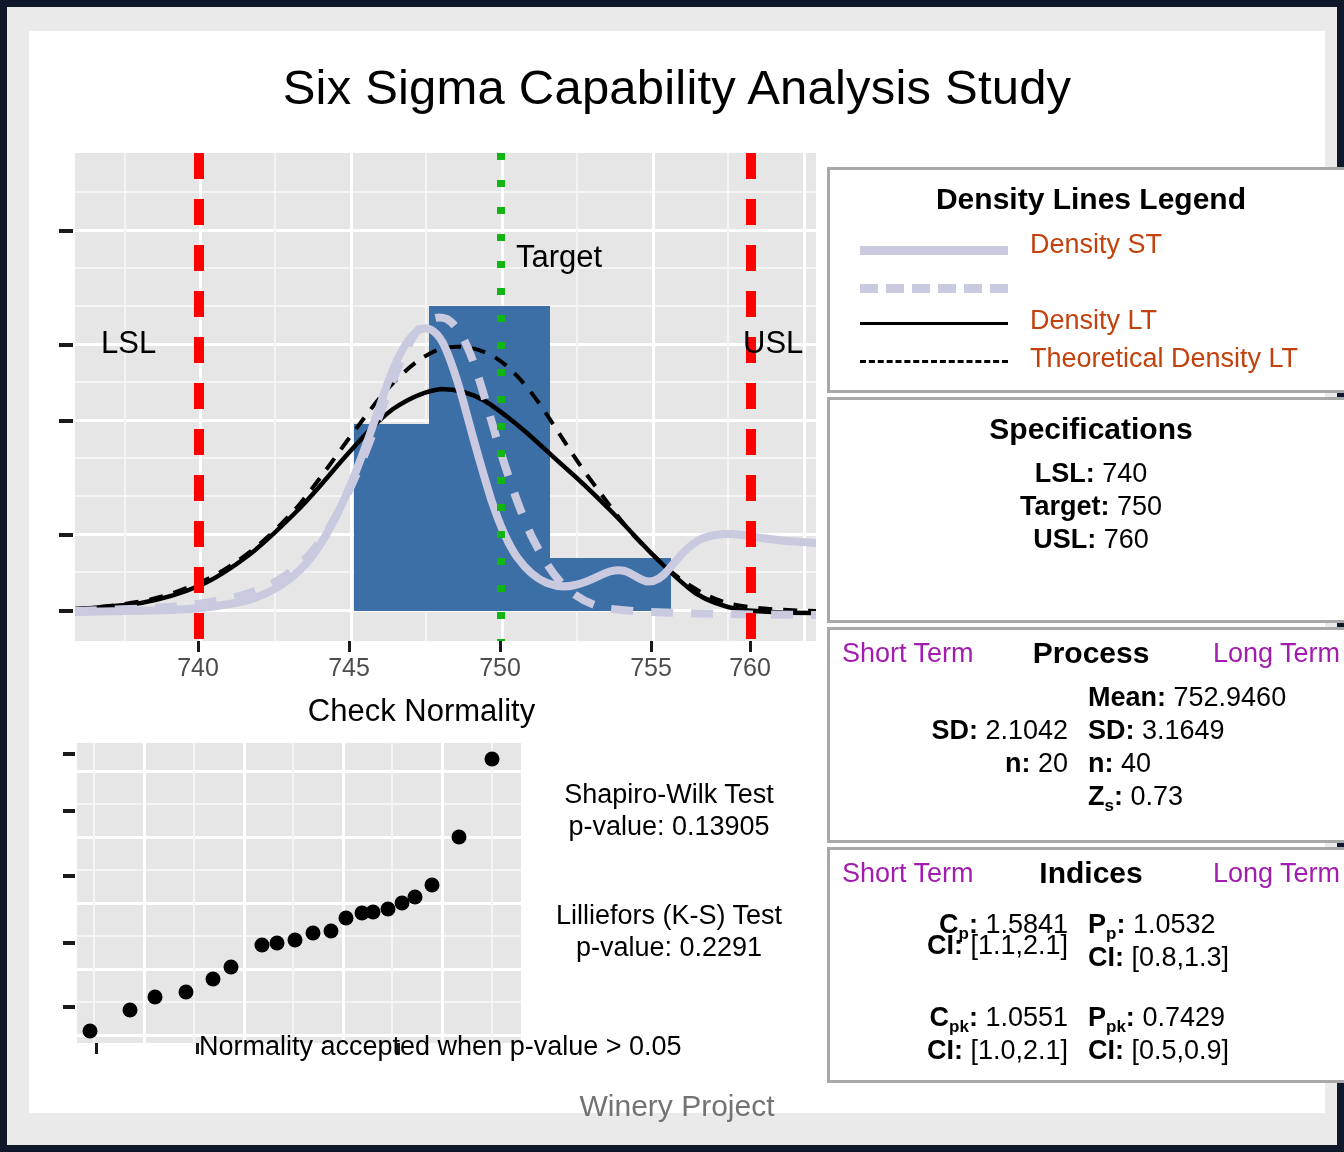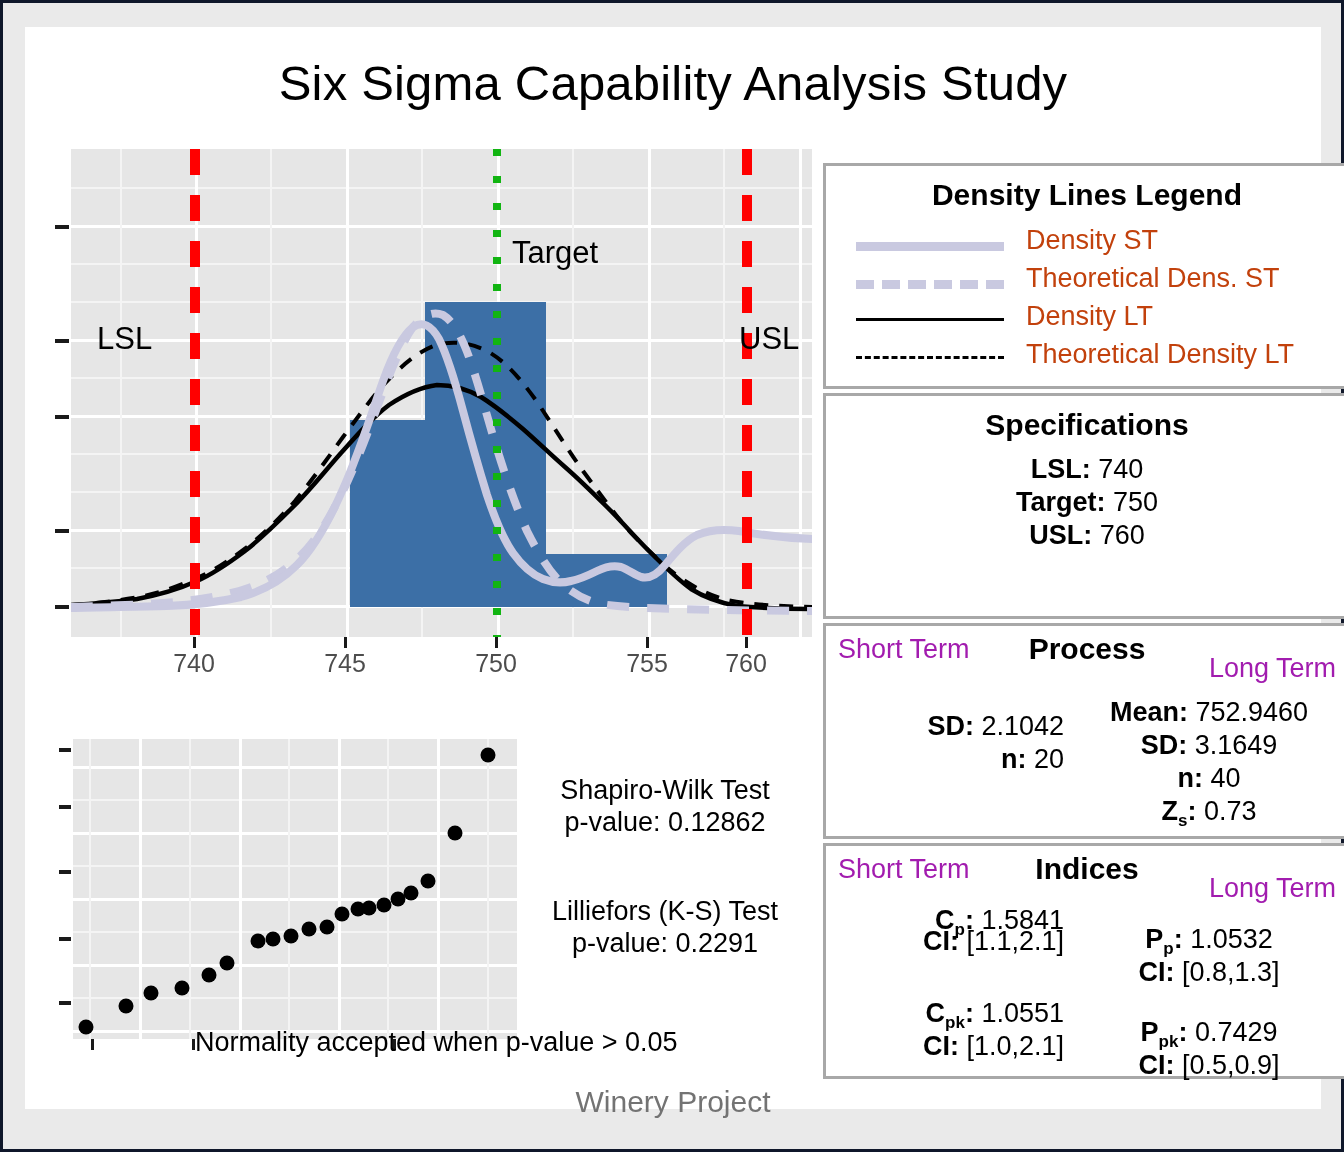--- a/index.html
+++ b/index.html
@@ -1,19 +1,19 @@
 <!DOCTYPE html>
 <html><head>
 <meta charset="utf-8">
 <style>
   html,body{margin:0;padding:0;background:#eaeaea;}
   body{width:1344px;height:1152px;font-family:"Liberation Sans",sans-serif;overflow:hidden;}
 
   #root{position:absolute;left:0;top:0;width:1344px;height:1152px;
-        background:#eaeaea;box-sizing:border-box;border:3px solid #0f172a;}
+        background:#eaeaea;box-sizing:border-box;border:7px solid #0f172a;}
 
   #canvas{position:absolute;left:22px;top:24px;width:1296px;height:1082px;background:#ffffff;}
 
   
   #title{position:absolute;left:0;top:28px;width:1296px;text-align:center;
          font-size:49px;color:#000;letter-spacing:.2px;white-space:nowrap;}
 
   
   #mainplot{position:absolute;left:22px;top:122px;width:765px;height:488px;}
   #mainpanel{position:absolute;left:24px;top:0;width:741px;height:488px;background:#e6e6e6;overflow:hidden;}
@@ -57,21 +57,21 @@
 
   #specbox{left:798px;top:366px;width:528px;height:226px;}
   .specrow{position:absolute;left:0;width:100%;text-align:center;font-size:27px;color:#000;white-space:nowrap;}
   .b{font-weight:bold;}
 
   #procbox{left:798px;top:596px;width:528px;height:216px;}
   #indbox{left:798px;top:816px;width:528px;height:236px;}
   .colhead{position:absolute;font-size:27px;color:#a21caf;white-space:nowrap;}
   .statrow{position:absolute;font-size:27px;color:#000;white-space:nowrap;}
   .left-col{text-align:right;}
-  .right-col{text-align:center;margin-top:19px;}
+  .right-col{text-align:left;}
   sub{font-size:17px;}
 </style>
 </head>
 <body>
 
 <div id="root">
   <div id="canvas">
 
     <div id="title">Six Sigma Capability Analysis Study</div>
 
@@ -168,20 +168,21 @@
       <div class="xtick" style="left:297px"></div>
       <div class="xtick" style="left:448px"></div>
       <div class="xtick" style="left:599px"></div>
       <div class="xtick" style="left:698px"></div>
       <div class="xlab" style="left:147px">740</div>
       <div class="xlab" style="left:298px">745</div>
       <div class="xlab" style="left:449px">750</div>
       <div class="xlab" style="left:600px">755</div>
       <div class="xlab" style="left:699px">760</div>
     </div>
+    <div id="xtitle">Check Normality</div>
 
     <div id="qq">
       <div id="qqpanel">
         <div class="hgrid" style="top:27px"></div>
         <div class="hgridm" style="top:60px"></div>
         <div class="hgrid" style="top:93px"></div>
         <div class="hgridm" style="top:126px"></div>
         <div class="hgrid" style="top:159px"></div>
         <div class="hgridm" style="top:192px"></div>
         <div class="hgrid" style="top:225px"></div>
@@ -223,36 +224,35 @@
       <div class="qqytick" style="top:66px"></div>
       <div class="qqytick" style="top:131px"></div>
       <div class="qqytick" style="top:198px"></div>
       <div class="qqytick" style="top:262px"></div>
       <div class="qqxtick" style="left:44px"></div>
       <div class="qqxtick" style="left:145px"></div>
       <div class="qqxtick" style="left:346px"></div>
     </div>
 
     <div class="normtext" style="left:500px;top:748px;width:280px;">Shapiro-Wilk Test</div>
-    <div class="normtext" style="left:500px;top:780px;width:280px;">p-value:  0.12862</div>
+    <div class="normtext" style="left:500px;top:780px;width:280px;">p-value:  0.13905</div>
     <div class="normtext" style="left:495px;top:869px;width:290px;">Lilliefors (K-S) Test</div>
     <div class="normtext" style="left:495px;top:901px;width:290px;">p-value:  0.2291</div>
 
     <div id="normnote">Normality accepted when p-value &gt; 0.05</div>
     <div id="footer">Winery Project</div>
 
     <div class="box" id="legendbox">
       <div class="boxtitle" style="top:12px;">Density Lines Legend</div>
       <div class="legrow" style="top:62px;">
         <div class="legline" style="border-top:9px solid #c9c9e0;"></div>
         <div class="leglab">Density ST</div>
       </div>
       <div class="legrow" style="top:100px;">
         <div class="legline" style="border-top:9px dashed #c9c9e0;"></div>
-        <div class="leglab">Theoretical Dens. ST</div>
       </div>
       <div class="legrow" style="top:138px;">
         <div class="legline" style="border-top:3px solid #000;"></div>
         <div class="leglab">Density LT</div>
       </div>
       <div class="legrow" style="top:176px;">
         <div class="legline" style="border-top:3px dashed #000;"></div>
         <div class="leglab">Theoretical Density LT</div>
       </div>
     </div>

